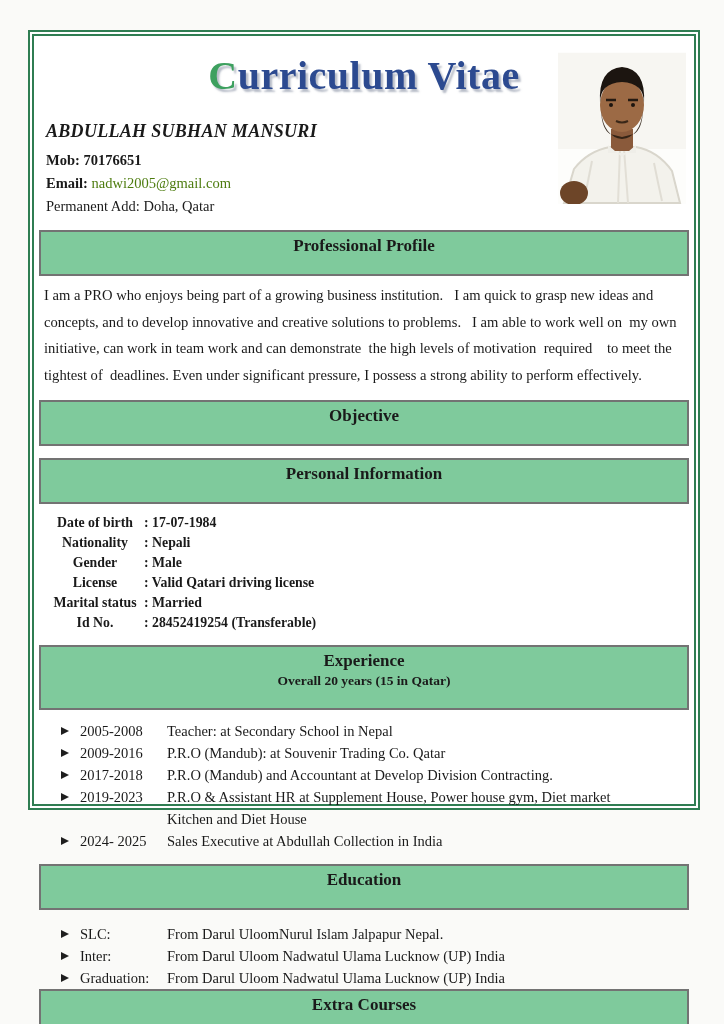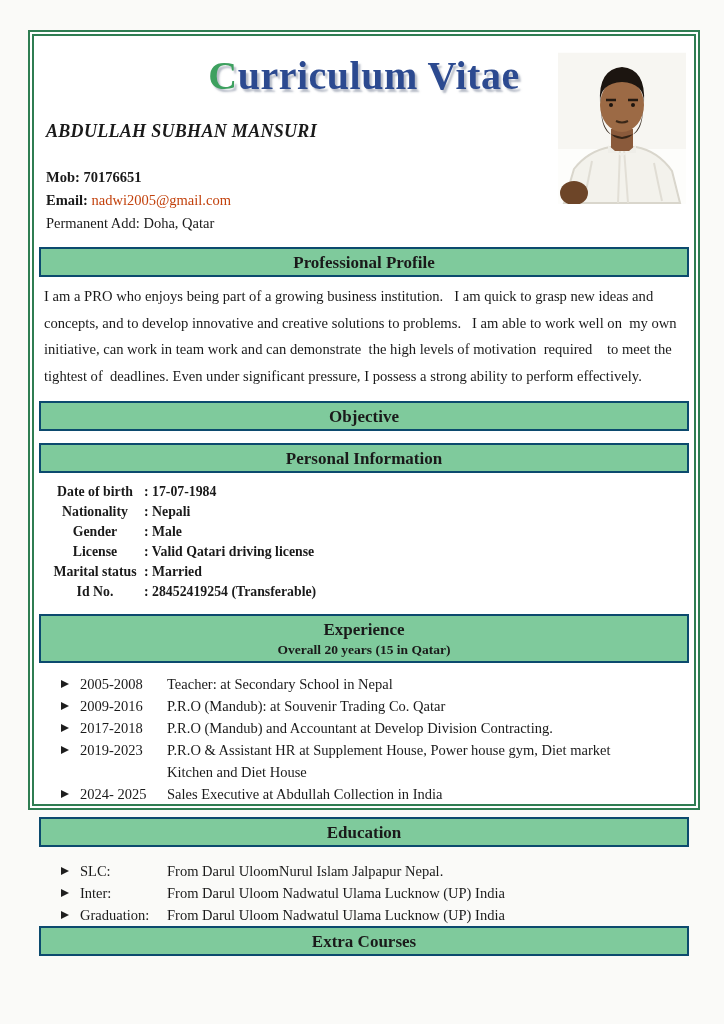--- a/index.html
+++ b/index.html
@@ -32,30 +32,30 @@
   }
   .title .initial{color:#3da05f;}
   .photo{
     position:absolute;top:16px;right:8px;
     width:128px;height:152px;
     background:#fdfdfc;
   }
   .contact{margin:22px 0 0 7px;}
   .contact .name{
     font-size:18px;font-weight:bold;font-style:italic;
-    margin-bottom:24px;letter-spacing:.3px;
+    margin-bottom:7px;letter-spacing:.3px;
   }
   .contact .line{font-size:14.5px;line-height:23px;}
   .contact .b{font-weight:bold;}
-  .contact .email{color:#c2410c;text-decoration:none;cursor:pointer;}
+  .contact .email{color:#4d7c0f;text-decoration:none;cursor:pointer;}
   .bar{
     background:#7fca9c;
-    border:2px solid #0c4a6e;
+    border:2px solid #737373;
     text-align:center;
-    padding:3px 0 2px 0;
+    padding:3px 0 18px 0;
     margin-top:12px;
   }
   .bar .heading{font-size:17px;font-weight:bold;line-height:21px;}
   .bar .subheading{font-size:13.5px;line-height:19px;font-weight:bold;}
   .para{
     margin:6px 5px 0 5px;
     font-size:14.6px;
     line-height:26.5px;
     white-space:pre-wrap;
   }

